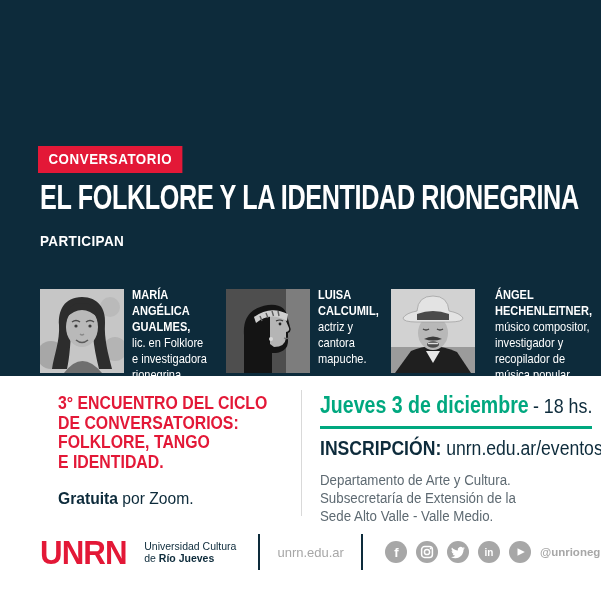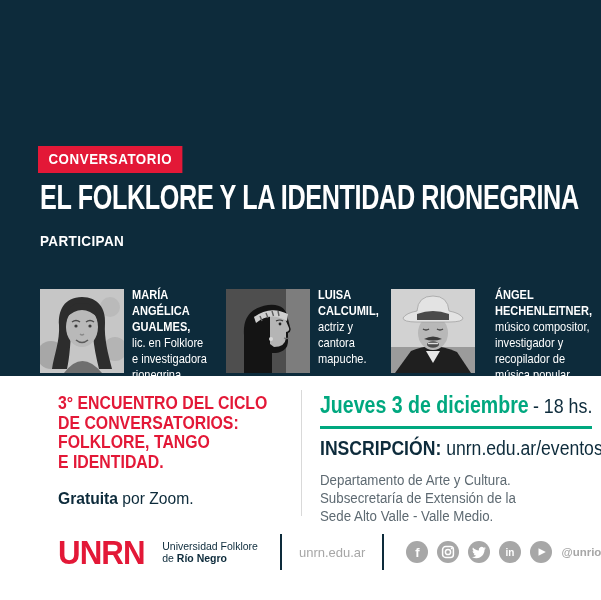--- a/index.html
+++ b/index.html
@@ -60,21 +60,21 @@
     transform:scaleX(.88); transform-origin:0 0;
   }
   .insc .lbl { font-weight:bold; }
   .dept {
     margin-top:11px; color:#5e6a72; font-size:14px; line-height:18px; white-space:pre-line;
     transform:scaleX(.95); transform-origin:0 0;
   }
   
   .footer {
     position:absolute; left:0; top:522px; width:601px; height:60px; background:#ffffff;
-    display:flex; align-items:center; padding-left:58px;
+    display:flex; align-items:center; padding-left:40px;
   }
   .unrn-logo {
     color:#e31837; font-size:34px; font-weight:bold; letter-spacing:-1px;
     transform:scaleX(.92); transform-origin:0 50%; white-space:nowrap;
   }
   .uni-name { margin-left:10px; color:#0d2b3b; font-size:10.5px; line-height:12.5px; white-space:nowrap; }
   .uni-name b { font-weight:bold; }
   .fdiv { width:2px; height:36px; background:#0d2b3b; margin-left:22px; flex:none; }
   .site-url { color:#a7a7a7; font-weight:normal; font-size:13px; margin-left:17px; white-space:nowrap; }
   .fdiv2 { margin-left:17px; }
@@ -200,22 +200,22 @@
       </div>
       <div class="dept">Departamento de Arte y Cultura.
 Subsecretaría de Extensión de la
 Sede Alto Valle - Valle Medio.</div>
     </div>
   </div>
 
   <div class="footer">
     <div class="unrn-logo">UNRN</div>
     <div class="uni-name">
-      <span>Universidad Folklore</span><br>
-      <span>de </span><b>Río Negro</b>
+      <span>Universidad Cultura</span><br>
+      <span>de </span><b>Río Jueves</b>
     </div>
     <div class="fdiv"></div>
     <div class="site-url">unrn.edu.ar</div>
     <div class="fdiv fdiv2"></div>
     <div class="socials">
       <div class="social">
         <svg width="22" height="22" viewBox="0 0 22 22">
           <text x="11.5" y="16" font-size="13" font-weight="bold" fill="#ffffff" text-anchor="middle" font-family="Liberation Sans, sans-serif">f</text>
         </svg>
       </div>

